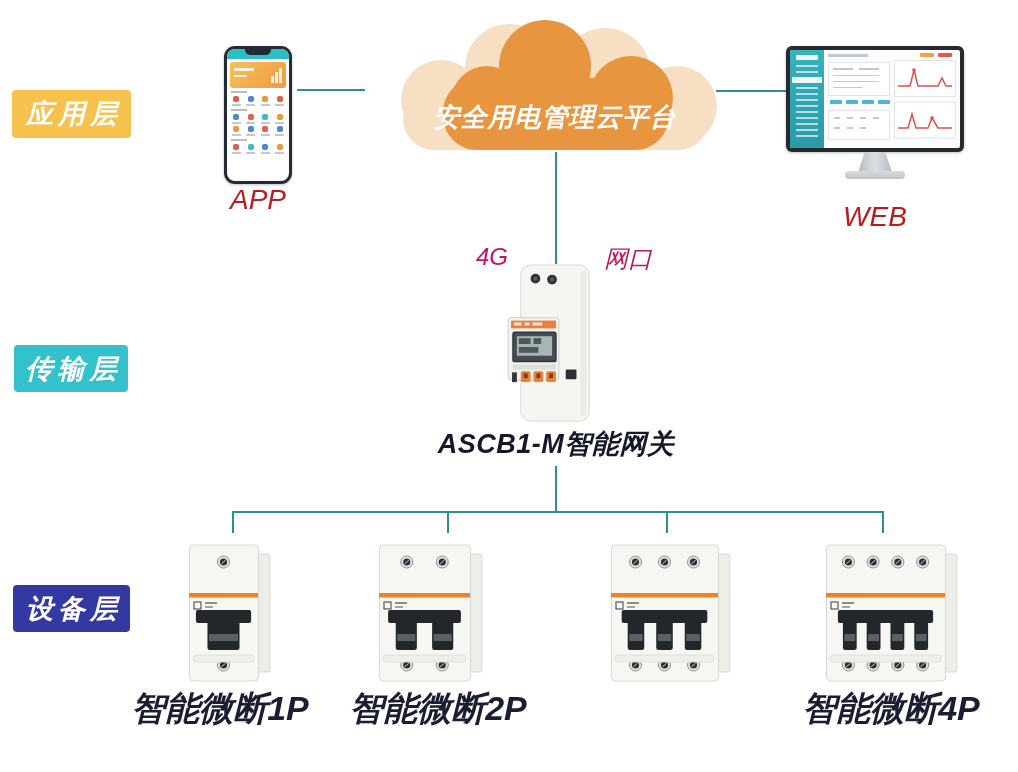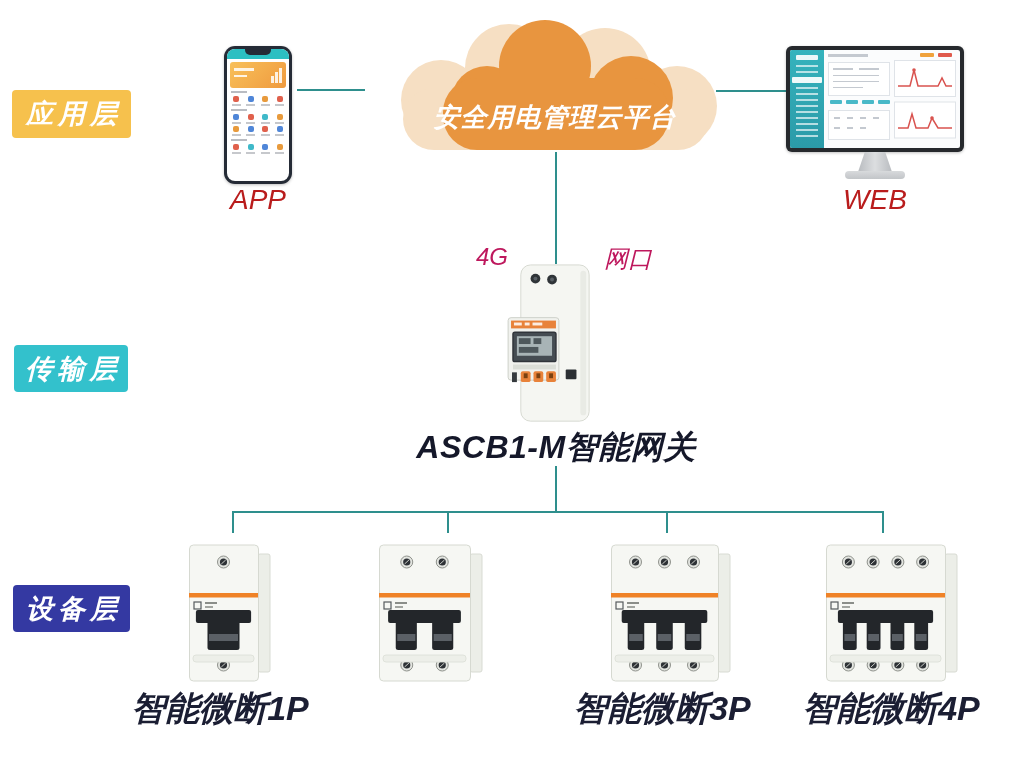--- a/index.html
+++ b/index.html
@@ -12,21 +12,21 @@
     position:absolute;display:flex;align-items:center;justify-content:center;
     color:#fff;font-size:27px;font-weight:bold;letter-spacing:5px;
     border-radius:4px;text-indent:5px;
   }
   
   .tline{position:absolute;background:#2E8F8D;}
   
   .dtext{position:absolute;color:#14161f;text-align:center;}
   .node-label{font-size:28px;color:#b91c1c;}
   .device-label{font-size:34px;font-weight:bold;color:#1b1e33;}
-  .gw-label{font-size:32px;font-weight:bold;color:#15182a;letter-spacing:0.5px;}
+  .gw-label{font-size:27px;font-weight:bold;color:#15182a;letter-spacing:0.5px;}
   .port-label{font-size:24px;color:#be185d;}
   
   .phone{position:absolute;left:224px;top:46px;width:68px;height:138px;
     background:#252b36;border-radius:11px;padding:3px;box-sizing:border-box;
     box-shadow:0 1px 3px rgba(0,0,0,.25);}
   .phone-screen{position:relative;width:100%;height:100%;background:#fff;
     border-radius:8px;overflow:hidden;}
   .phone-notch{position:absolute;left:50%;top:3px;transform:translateX(-50%);
     width:26px;height:6px;background:#252b36;border-radius:0 0 5px 5px;z-index:3;}
   .phone-statusbar{height:10px;background:#2CBFC2;}
@@ -248,21 +248,21 @@
           <rect x="0.5" y="42" width="61" height="36" fill="#ffffff" stroke="#dfe3e8"></rect>
           <polyline points="4,68 14,68 18,54 22,68 34,68 38,58 44,68 58,68" fill="none" stroke="#d9534f" stroke-width="1.5"></polyline>
           <circle cx="20" cy="10" r="1.8" fill="#d9534f"></circle>
           <circle cx="38" cy="58" r="1.8" fill="#d9534f"></circle>
         </svg>
       </div>
     </div>
   </div>
   <div class="monitor-neck"></div>
   <div class="monitor-base"></div>
-  <div class="dtext node-label" style="left:786px;top:184px;width:178px;">WEB</div>
+  <div class="dtext node-label" style="left:786px;top:201px;width:178px;">WEB</div>
 
   <div class="dtext port-label" style="left:462px;top:243px;width:60px;">4G</div>
   <div class="dtext port-label" style="left:598px;top:243px;width:60px;">网口</div>
 
   <div class="gateway">
     <svg width="98" height="166" viewBox="0 0 100 170">
       <rect x="16" y="3" width="70" height="160" rx="10" fill="#f5f6f2" stroke="#d6d9d1"></rect>
       <rect x="77" y="9" width="6" height="148" rx="3" fill="#e9ebe5"></rect>
       <circle cx="31" cy="17" r="5" fill="#2f3438"></circle>
         <circle cx="31" cy="17" r="2" fill="#596066"></circle>
@@ -406,16 +406,16 @@
         <rect x="42.198" y="96" width="10.804" height="7" fill="#5b6066"></rect>
         <rect x="64.498" y="76" width="13.804" height="36" rx="2.5" fill="#23262a"></rect>
         <rect x="65.998" y="96" width="10.804" height="7" fill="#5b6066"></rect>
         <rect x="88.298" y="76" width="13.804" height="36" rx="2.5" fill="#23262a"></rect>
         <rect x="89.798" y="96" width="10.804" height="7" fill="#5b6066"></rect>
         <rect x="11.9" y="72" width="95.2" height="13" rx="2" fill="#23262a"></rect>
         <rect x="4" y="117" width="111" height="7" rx="3" fill="#edefe9" stroke="#dbded6" stroke-width="0.8"></rect>
       </svg></div>
 
   <div class="dtext device-label" style="left:120px;top:686px;width:200px;">智能微断1P</div>
-  <div class="dtext device-label" style="left:562px;top:686px;width:200px;">智能微断3P</div>
+  <div class="dtext device-label" style="left:338px;top:686px;width:200px;">智能微断2P</div>
   <div class="dtext device-label" style="left:791px;top:686px;width:200px;text-align:center;">智能微断4P</div>
 
 </div>
 
 </body></html>

